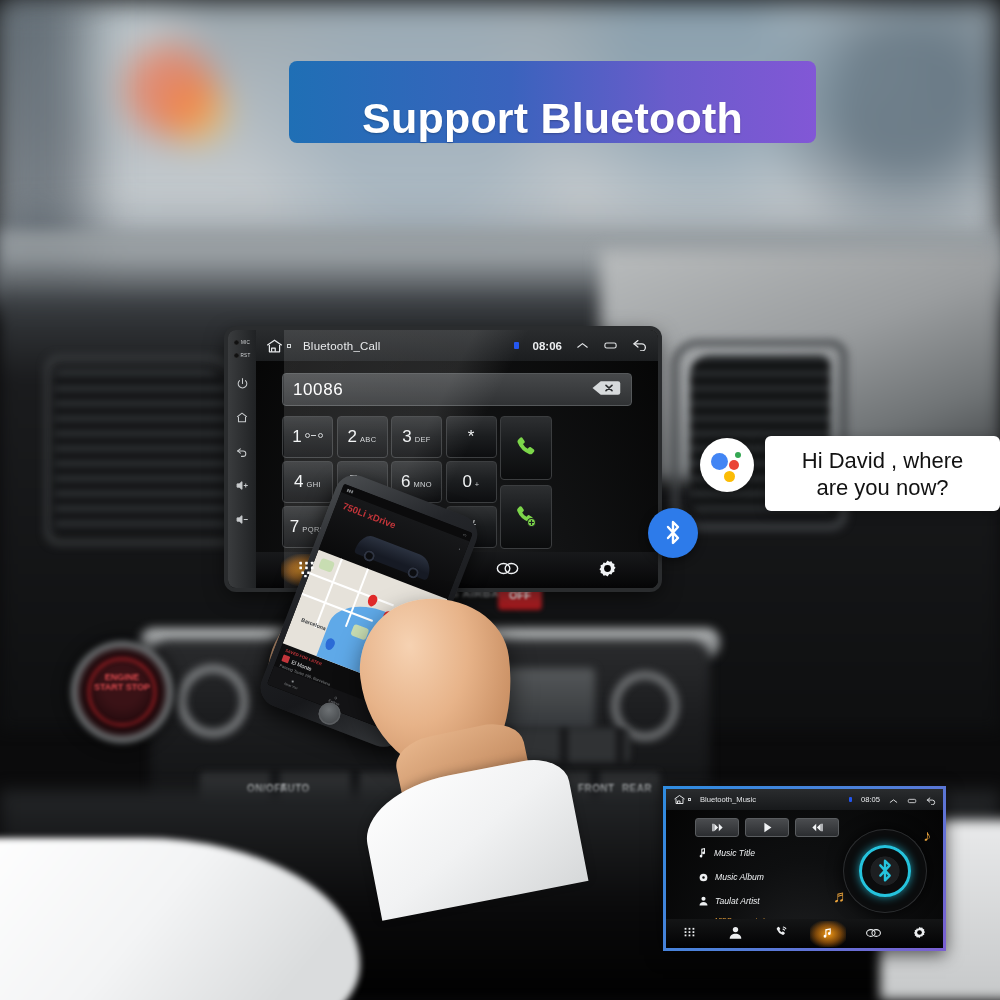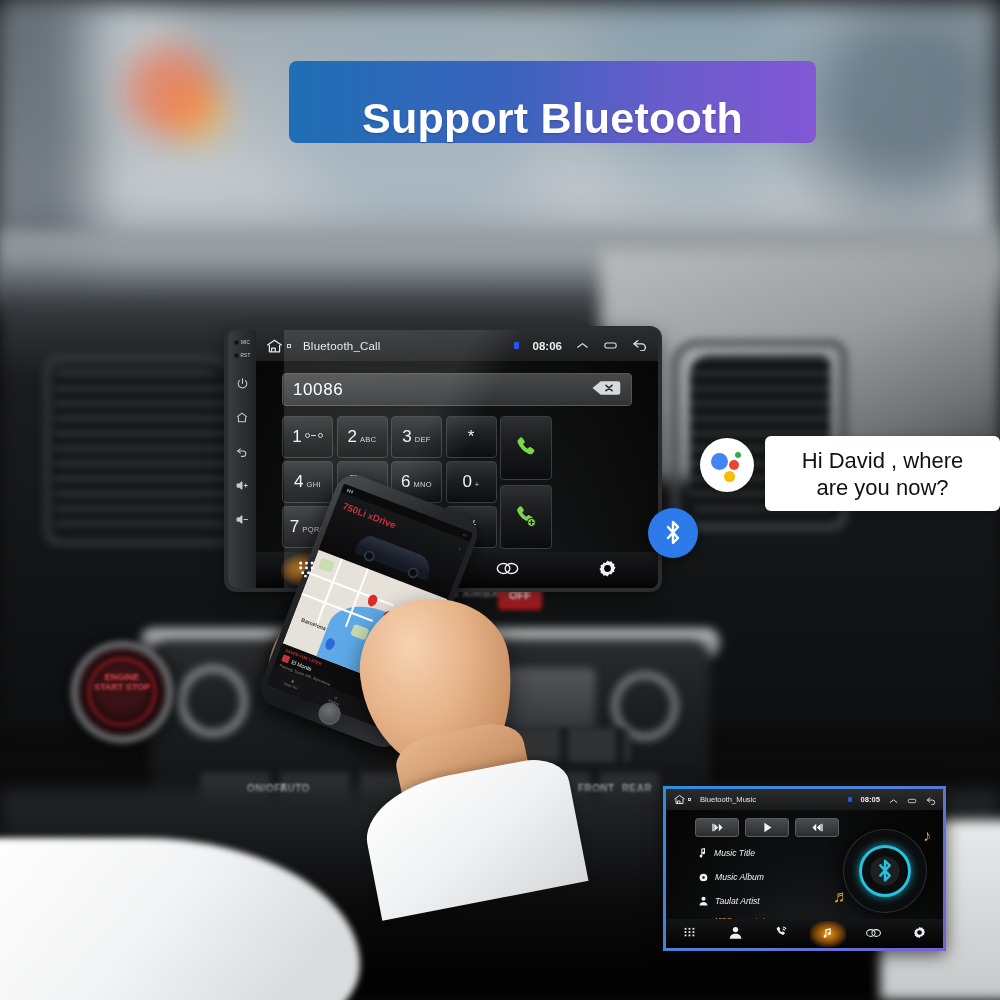--- a/index.html
+++ b/index.html
@@ -373,21 +373,21 @@
     margin-top: 8px;
   }
   #ins-inner { position: absolute; inset: 0; background: radial-gradient(ellipse at 50% 125%, #232426 0%, #0e0f10 45%, #030303 100%); }
   #ins-topbar {
     height: 21px; background: linear-gradient(180deg,#2a2c2e,#17191b);
     display: flex; align-items: center;
   }
   #ins-topbar .t { color: #e4e6e8; font-size: 7.6px; margin-left: 9px; }
   #ins-topbar .r { margin-left: auto; display: flex; align-items: center; gap: 9px; padding-right: 6px; }
   #ins-topbar .bt { width: 3.4px; height: 5px; background: #2255ee; border-radius: 1px; }
-  #ins-topbar .tm { color: #eceef0; font-size: 7.6px; font-weight: 700; }
+  #ins-topbar .tm { color: #eceef0; font-size: 7.6px; font-weight: 400; }
   #ins-transport { position: absolute; left: 29px; top: 29px; display: flex; gap: 6px; }
   .tbtn {
     width: 44px; height: 19px; border-radius: 3px;
     background: linear-gradient(180deg,#4a4c4f,#2b2d30);
     border: 1px solid #5a5d60; display: flex; align-items: center; justify-content: center;
     color: #f0f2f4;
   }
   #ins-info { position: absolute; left: 33px; top: 55px; width: 150px; }
   .ins-row { display: flex; align-items: center; gap: 7px; margin-bottom: 6px; }
   .ins-row .lbl { color: #eef0f2; font-size: 8.6px; font-style: italic; }

